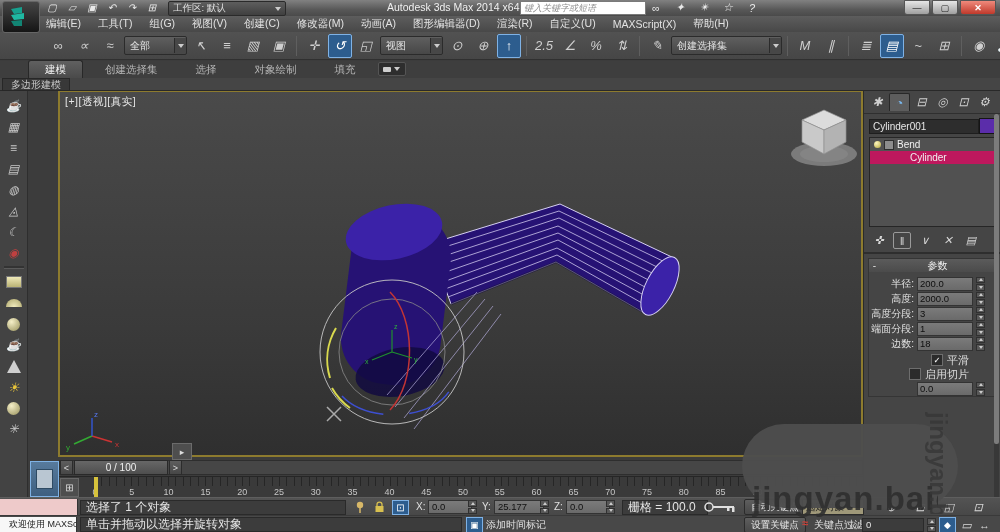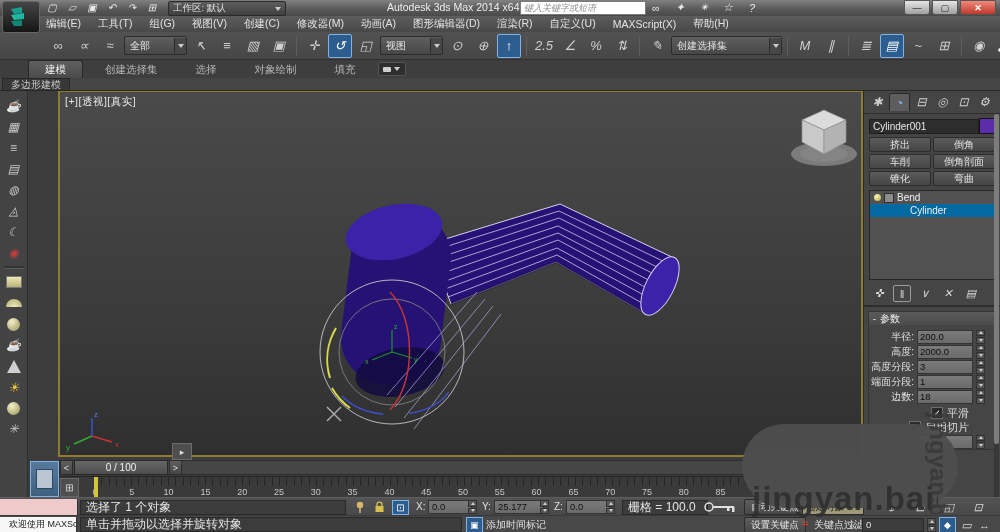--- a/index.html
+++ b/index.html
@@ -60,32 +60,32 @@
   .cptab.active{background:#5d5d5d;border:1px solid #282828;border-bottom:none;color:#79b8ef}
   .name-row{display:flex;align-items:center;margin:4px 5px 3px}
   .name-field{flex:1;height:13px;background:#2d2d2d;border:1px solid #1e1e1e;color:#e8e8e8;font-size:10px;padding:0 3px;line-height:13px}
   .swatch{width:14px;height:14px;background:var(--swatch);border:1px solid #151515}
   .mod-drop{display:flex;align-items:center;justify-content:space-between;height:15px;background:linear-gradient(#5e5e5e,#474747);border:1px solid #272727;margin:0 5px 4px;padding-left:4px;font-size:10px;color:#eee}
   .mod-drop .tdrop-arrow{height:15px}
   .pbtn-grid{display:grid;grid-template-columns:1fr 1fr;gap:2px;margin:0 5px 4px}
   .pbtn{height:15px;background:linear-gradient(#5a5a5a,#464646);border:1px solid #2c2c2c;border-radius:2px;font-size:10px;color:#e2e2e2;display:flex;align-items:center;justify-content:center;font-family:inherit;padding:0}
   .stack-box{margin:2px 5px;height:88px;background:#515151;border:1px solid #262626;overflow:hidden}
   .stack-row{height:13px;display:flex;align-items:center;gap:3px;padding-left:4px;font-size:10px;color:#f0f0f0}
-  .stack-row.selected{background:#0369a1}
+  .stack-row.selected{background:#be185d}
   .stack-row.indent{padding-left:17px}
   .sbulb{width:7px;height:7px;border-radius:50%;background:radial-gradient(circle at 35% 30%,#fdf6c0,#b7a93a);visibility:hidden}
   .mod-ico{width:8px;height:8px;background:#8c8c8c;border:1px solid #2e2e2e;visibility:hidden}
   .stack-row.bulb .sbulb,.stack-row.bulb .mod-ico{visibility:visible}
   .stack-tools{display:flex;align-items:center;gap:5px;padding:3px 6px;border-bottom:2px solid #2e2e2e}
   .stack-tools .tbtn{min-width:16px;height:15px;font-size:11px;color:#d5d5d5}
   .stack-tools .tbtn.framed{border:1px solid #9a9a9a}
   .rollout{margin:4px 4px 0;border:1px solid #353535}
   .rollout-h{height:13px;background:linear-gradient(#5b5b5b,#4b4b4b);display:flex;align-items:center;font-size:10px;color:#eee}
   .collapse{width:11px;text-align:center;color:#ddd}
-  .rollout-title{flex:1;}
+  .rollout-title{flex:1;text-align:center}
   .param-rows{padding:4px 0 2px}
   .prow{display:flex;justify-content:flex-end;align-items:center;gap:3px;height:15px;padding-right:10px}
   .plabel{color:#e0e0e0;font-size:10px}
   .pfield{width:50px;height:12px;background:linear-gradient(#7b7b7b,#6a6a6a);border:1px solid #333;color:#0e0e0e;font-size:9.5px;padding:0 2px;line-height:12px;overflow:hidden}
   .spin{display:inline-flex;flex-direction:column;width:9px;height:14px;gap:1px}
   .spin i{flex:1;background:#585858;border:1px solid #303030;display:flex;align-items:center;justify-content:center}
   .spin i.up::before{content:"";border-left:2.5px solid transparent;border-right:2.5px solid transparent;border-bottom:3.5px solid #ccc}
   .spin i.dn::before{content:"";border-left:2.5px solid transparent;border-right:2.5px solid transparent;border-top:3.5px solid #ccc}
   .chkrow{display:flex;justify-content:flex-end;align-items:center;gap:4px;height:14px;padding-right:26px}
   .chk{width:10px;height:10px;background:#2b2b2b;border:1px solid #6d6d6d;color:#fff;font-size:8.5px;display:inline-flex;align-items:center;justify-content:center;line-height:10px}
@@ -456,29 +456,20 @@
         <i>⊡</i>
       </span>
       <span class="cptab">
         <i>⚙</i>
       </span>
     </div>
   <div class="name-row">
     <span class="name-field">Cylinder001</span>
     <span class="swatch"></span>
   </div>
-  <div class="pbtn-grid">
-
-  <button class="pbtn">挤出</button>
-      <button class="pbtn">倒角</button>
-      <button class="pbtn">车削</button>
-      <button class="pbtn">倒角剖面</button>
-      <button class="pbtn">锥化</button>
-      <button class="pbtn">弯曲</button>
-    </div>
   <div class="stack-box">
 
   <div class="stack-row bulb">
         <span class="sbulb"></span>
         <span class="mod-ico"></span>
         <span>Bend</span>
       </div>
       <div class="stack-row selected indent">
         <span class="sbulb"></span>
         <span class="mod-ico"></span>

